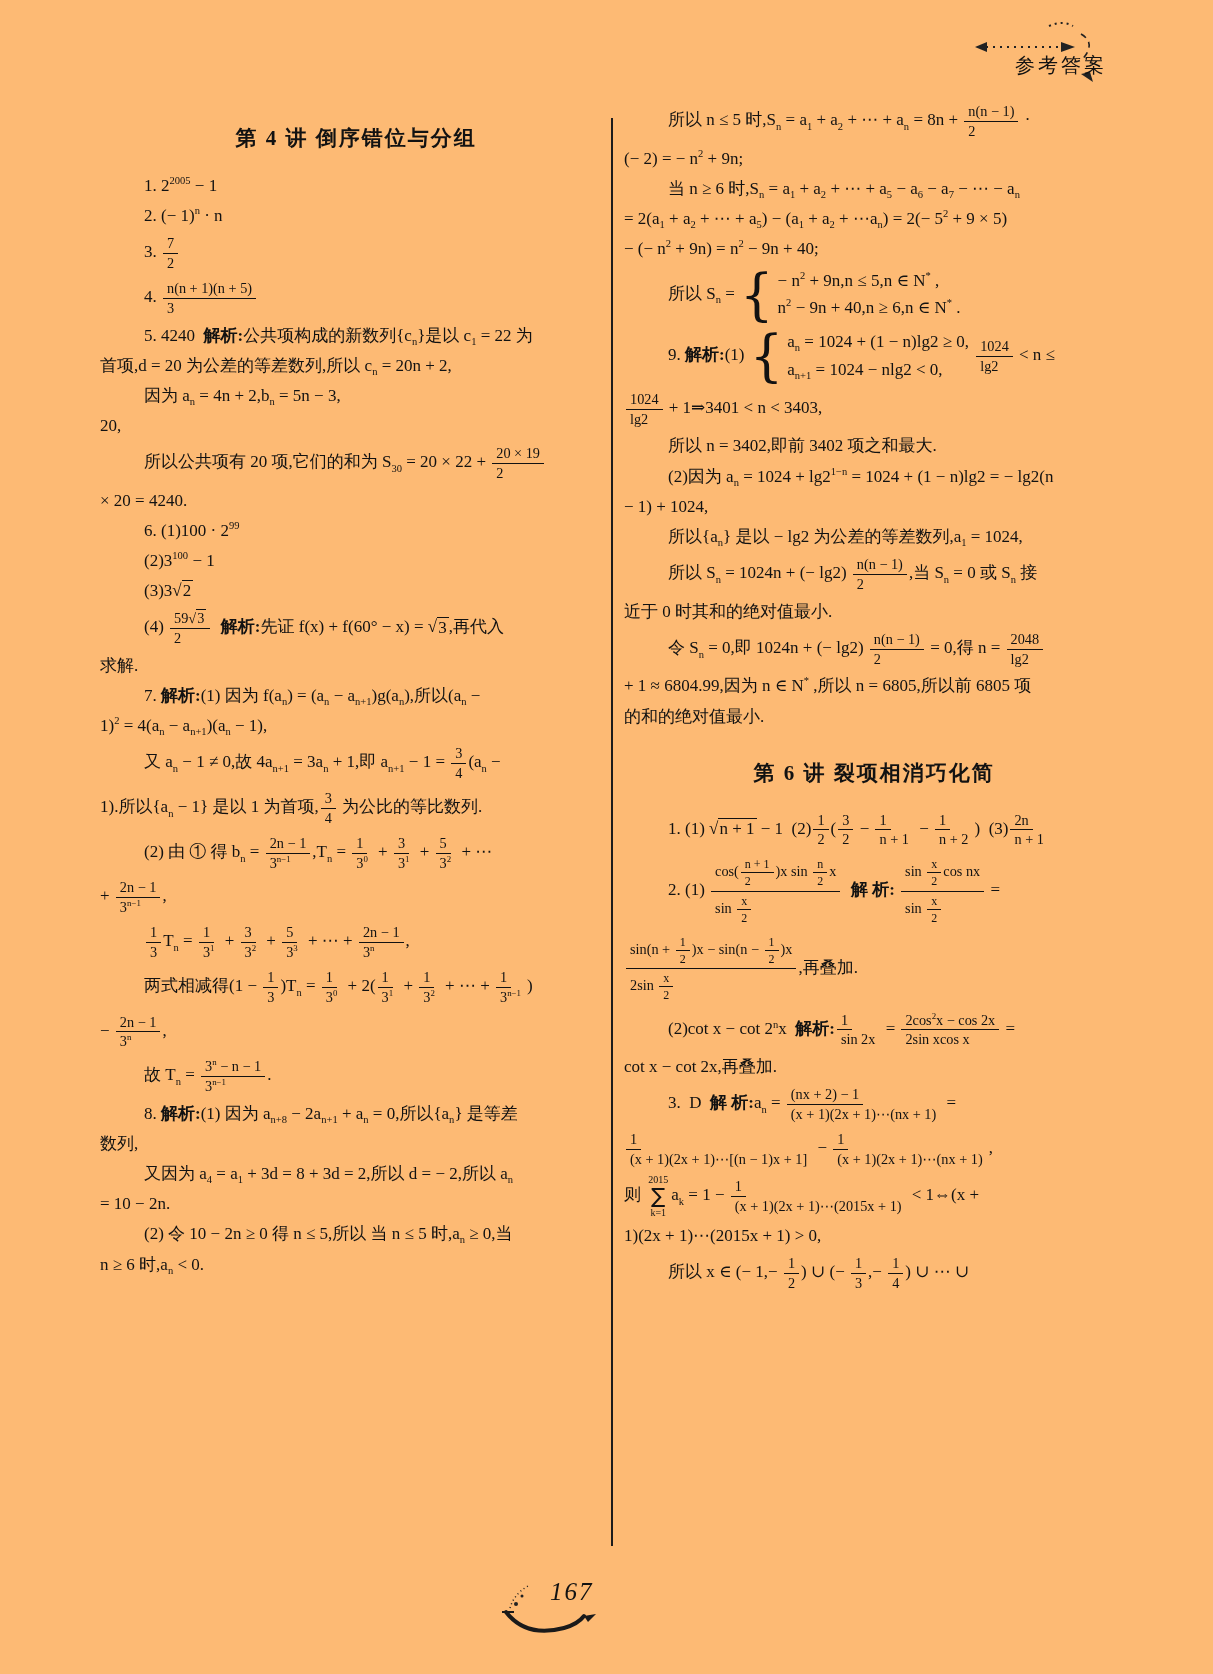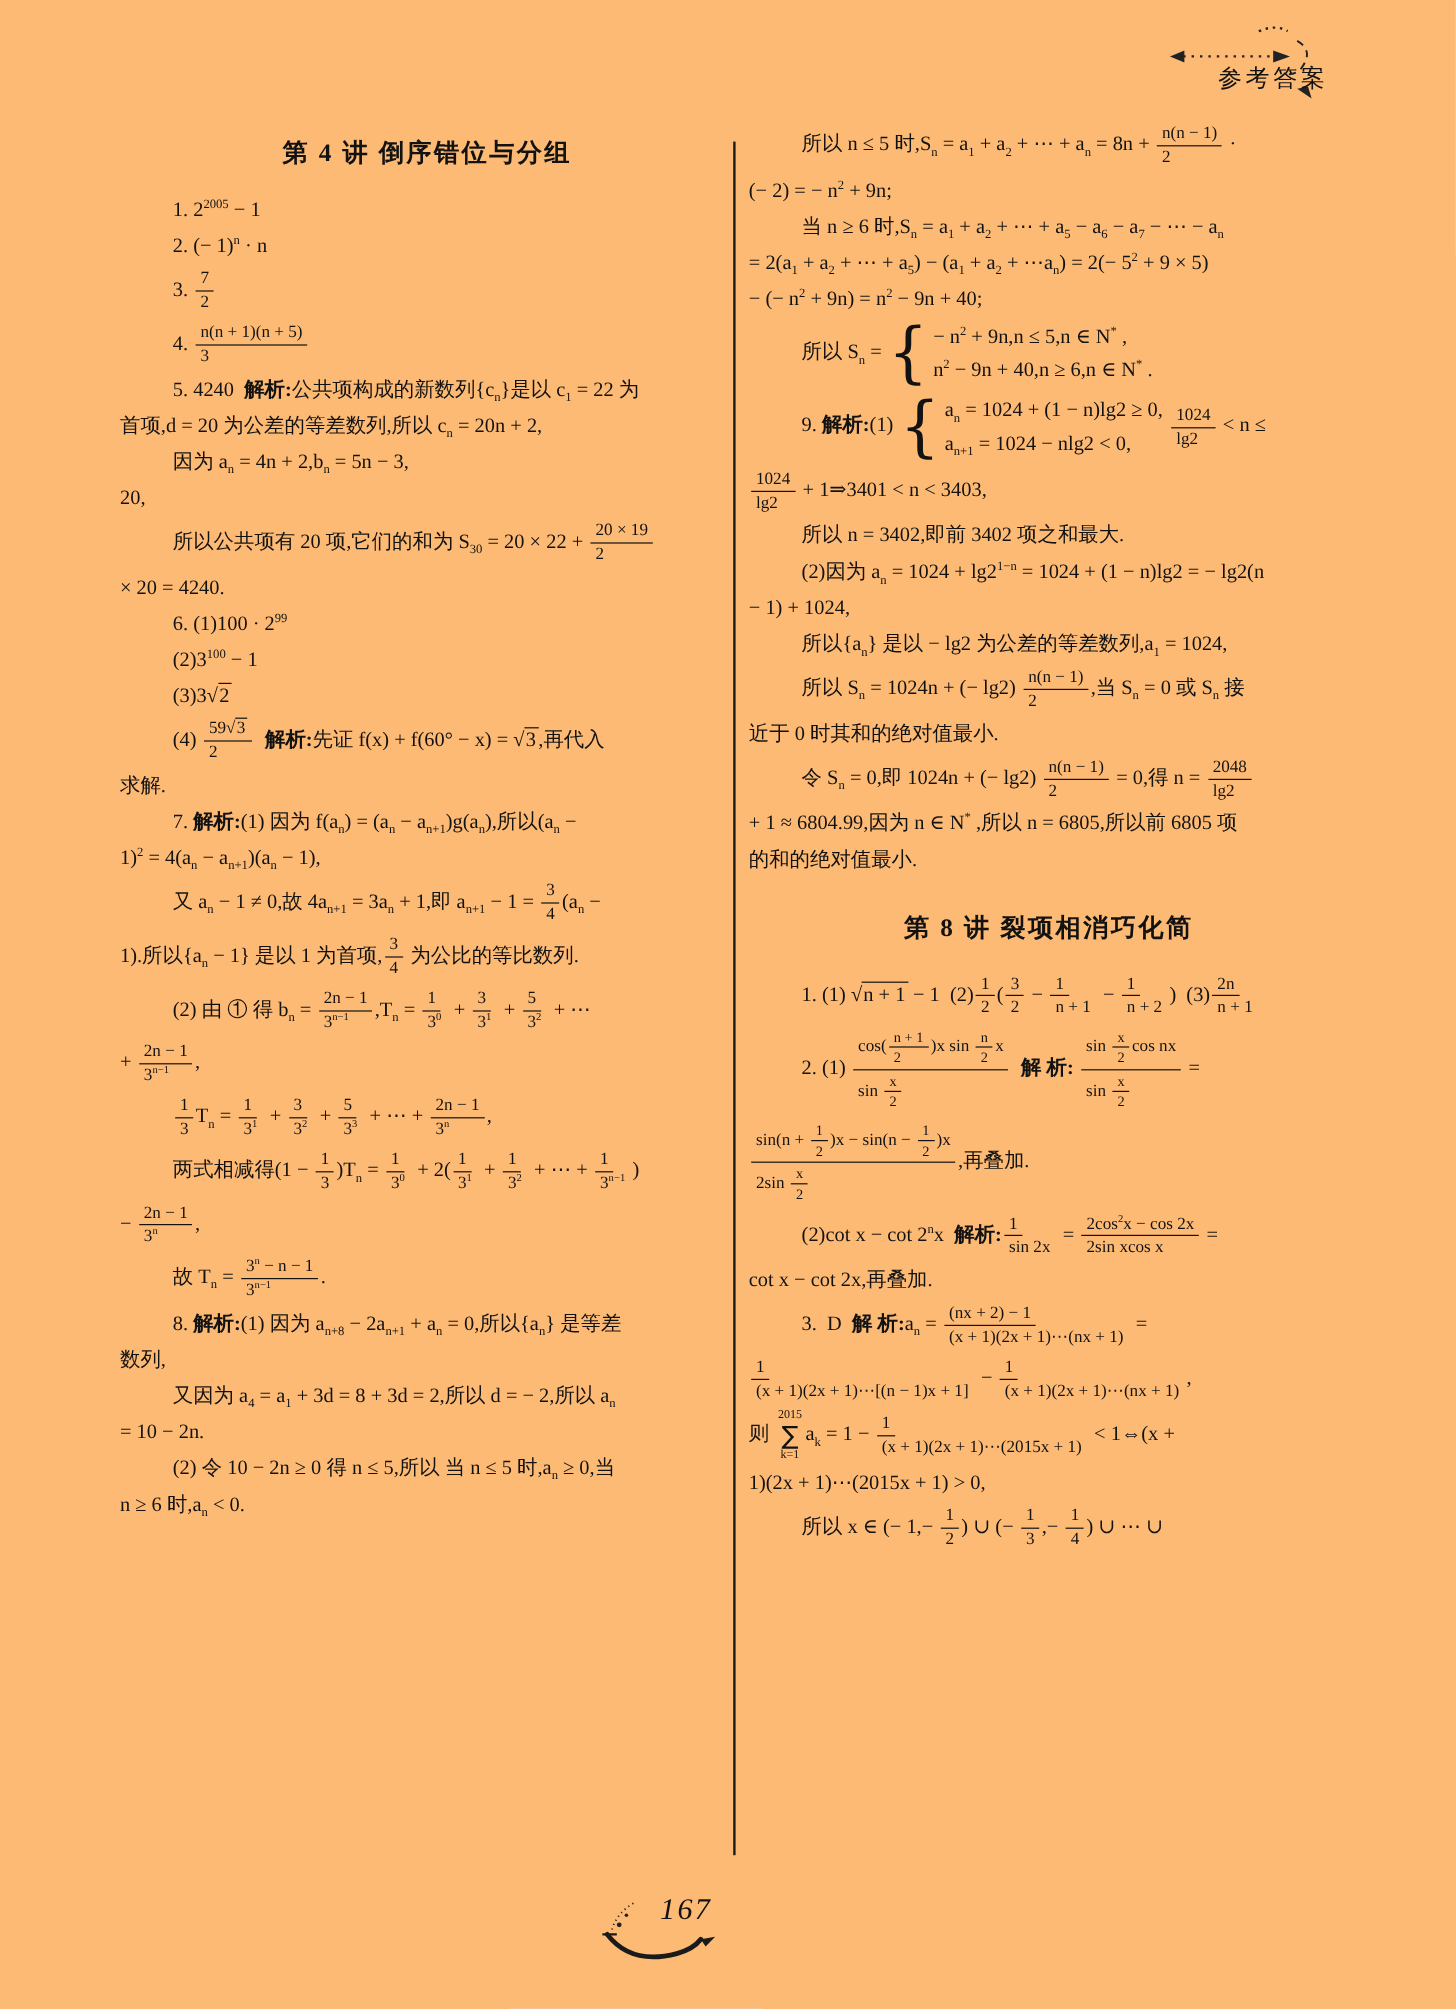--- a/index.html
+++ b/index.html
@@ -5,21 +5,21 @@
   html,body{margin:0;padding:0;background:#d8d8d8;}
   .page{position:relative;width:1213px;height:1674px;background:#fdba74;
         font-family:"Liberation Serif","DejaVu Serif",serif;color:#121212;
         font-size:17px;overflow:hidden;}
   .header{position:absolute;top:52px;right:106px;font-size:20px;letter-spacing:3px;}
   .doodle{position:absolute;top:12px;right:92px;}
   .col{position:absolute;}
   .col-left{left:100px;top:110px;width:512px;}
   .col-right{left:624px;top:96px;width:500px;}
   .divider{position:absolute;left:611px;top:118px;width:2px;height:1428px;background:#1c1c1c;}
-  .sec{font-weight:bold;font-size:21px;text-align:center;letter-spacing:2px;margin:3px 0 22px;}
+  .sec{font-weight:bold;font-size:21px;text-align:center;letter-spacing:2px;margin:14px 0 22px;}
   .sec5{margin:30px 0 24px;}
   .ln{white-space:pre;margin:6px 0;line-height:1.42;}
   .in{padding-left:44px;}
   .fl{padding-left:0;}
   b{font-weight:bold;}
   sup,sub{font-size:0.62em;line-height:0;}
   .frac{display:inline-flex;flex-direction:column;align-items:flex-start;
         vertical-align:middle;margin:1px 2px;font-size:0.84em;line-height:1.18;}
   .frac>.num{padding:0 4px 1px;border-bottom:1.4px solid #121212;}
   .frac>.den{padding:1px 4px 0;}
@@ -105,21 +105,21 @@
         <div class="ln in">所以 n = 3402,即前 3402 项之和最大.</div>
         <div class="ln in">(2)因为 a<sub>n</sub> = 1024 + lg2<sup>1−n</sup> = 1024 + (1 − n)lg2 = − lg2(n</div>
         <div class="ln fl">− 1) + 1024,</div>
         <div class="ln in">所以{a<sub>n</sub>} 是以 − lg2 为公差的等差数列,a<sub>1</sub> = 1024,</div>
         <div class="ln in">所以 S<sub>n</sub> = 1024n + (− lg2) <span class="frac"><span class="num">n(n − 1)</span><span class="den">2</span></span>,当 S<sub>n</sub> = 0 或 S<sub>n</sub> 接</div>
         <div class="ln fl">近于 0 时其和的绝对值最小.</div>
         <div class="ln in">令 S<sub>n</sub> = 0,即 1024n + (− lg2) <span class="frac"><span class="num">n(n − 1)</span><span class="den">2</span></span> = 0,得 n = <span class="frac"><span class="num">2048</span><span class="den">lg2</span></span></div>
         <div class="ln fl">+ 1 ≈ 6804.99,因为 n ∈ N<sup>*</sup> ,所以 n = 6805,所以前 6805 项</div>
         <div class="ln fl">的和的绝对值最小.</div>
       </div>
-    <div class="sec sec5">第 8 讲    裂项相消巧化简</div>
+    <div class="sec sec5">第 6 讲    裂项相消巧化简</div>
     <div>
         <div class="ln in">1. (1) <span class="root">√<span class="bar">n + 1</span></span> − 1  (2)<span class="frac"><span class="num">1</span><span class="den">2</span></span>(<span class="frac"><span class="num">3</span><span class="den">2</span></span> − <span class="frac"><span class="num">1</span><span class="den">n + 1</span></span> − <span class="frac"><span class="num">1</span><span class="den">n + 2</span></span>)  (3)<span class="frac"><span class="num">2n</span><span class="den">n + 1</span></span></div>
         <div class="ln in">2. (1) <span class="frac"><span class="num">cos(<span class="frac"><span class="num">n + 1</span><span class="den">2</span></span>)x sin <span class="frac"><span class="num">n</span><span class="den">2</span></span>x</span><span class="den">sin <span class="frac"><span class="num">x</span><span class="den">2</span></span></span></span>  <b>解 析:</b> <span class="frac"><span class="num">sin <span class="frac"><span class="num">x</span><span class="den">2</span></span>cos nx</span><span class="den">sin <span class="frac"><span class="num">x</span><span class="den">2</span></span></span></span> =</div>
         <div class="ln fl"><span class="frac"><span class="num">sin(n + <span class="frac"><span class="num">1</span><span class="den">2</span></span>)x − sin(n − <span class="frac"><span class="num">1</span><span class="den">2</span></span>)x</span><span class="den">2sin <span class="frac"><span class="num">x</span><span class="den">2</span></span></span></span>,再叠加.</div>
         <div class="ln in">(2)cot x − cot 2<sup>n</sup>x  <b>解析:</b><span class="frac"><span class="num">1</span><span class="den">sin 2x</span></span> = <span class="frac"><span class="num">2cos<sup>2</sup>x − cos 2x</span><span class="den">2sin xcos x</span></span> =</div>
         <div class="ln fl">cot x − cot 2x,再叠加.</div>
         <div class="ln in">3.  D  <b>解 析:</b>a<sub>n</sub> = <span class="frac"><span class="num">(nx + 2) − 1</span><span class="den">(x + 1)(2x + 1)⋯(nx + 1)</span></span> =</div>
         <div class="ln fl"><span class="frac"><span class="num">1</span><span class="den">(x + 1)(2x + 1)⋯[(n − 1)x + 1]</span></span> − <span class="frac"><span class="num">1</span><span class="den">(x + 1)(2x + 1)⋯(nx + 1)</span></span>,</div>
         <div class="ln fl">则 <span class="sum"><span class="lim">2015</span><span class="sig">∑</span><span class="lim">k=1</span></span>a<sub>k</sub> = 1 − <span class="frac"><span class="num">1</span><span class="den">(x + 1)(2x + 1)⋯(2015x + 1)</span></span> &lt; 1⇔(x +</div>
         <div class="ln fl">1)(2x + 1)⋯(2015x + 1) &gt; 0,</div>

